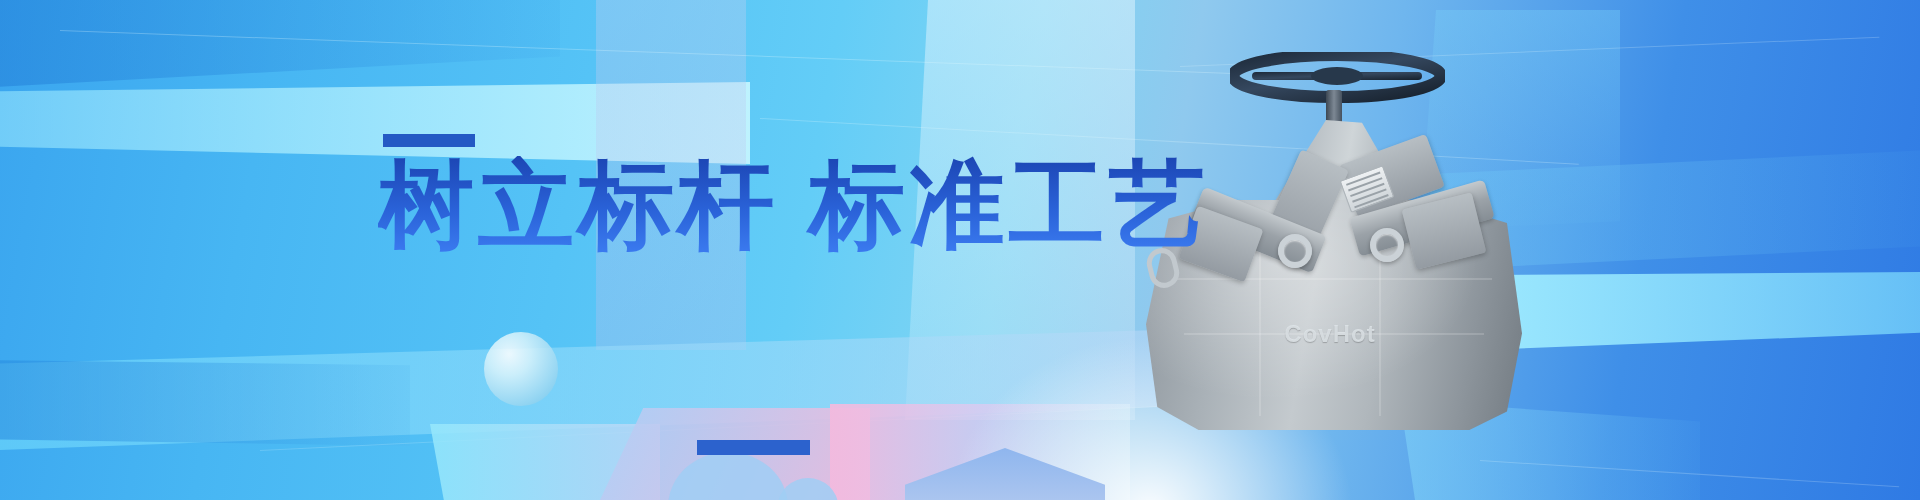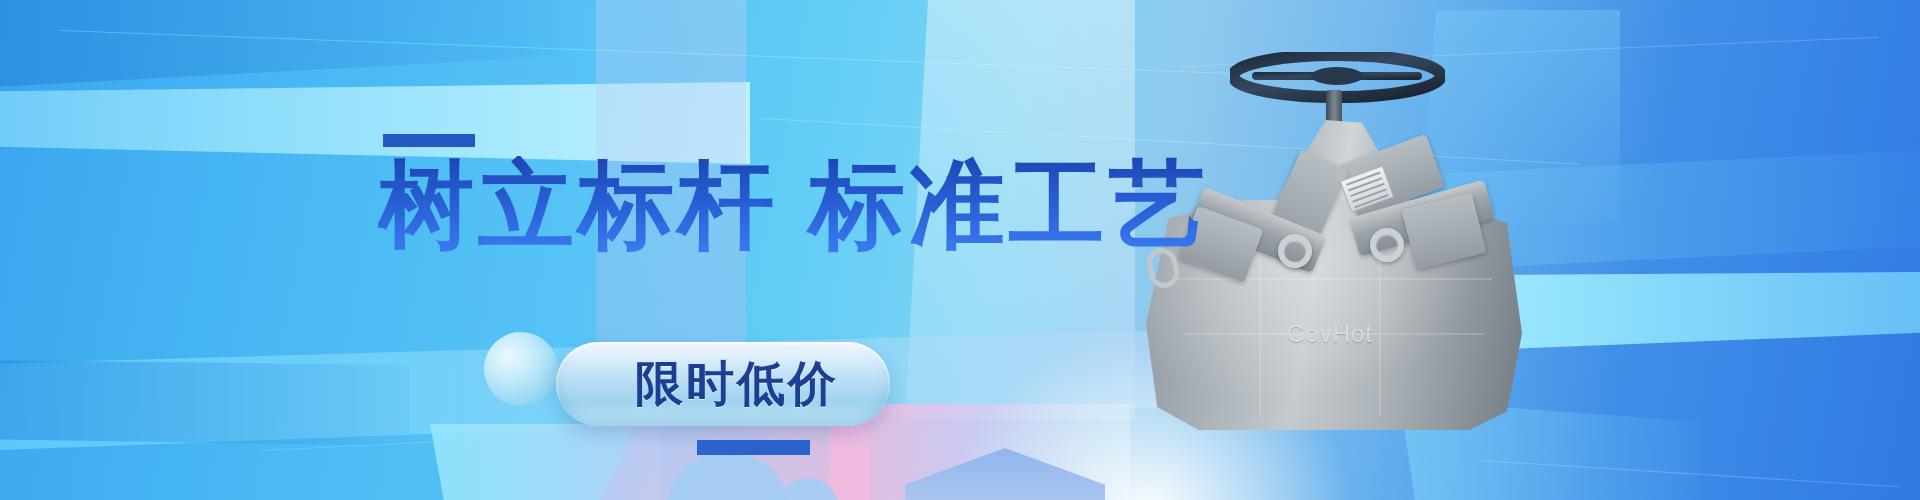--- a/index.html
+++ b/index.html
@@ -219,21 +219,21 @@
     position:absolute;left:214px;top:152px;width:46px;height:34px;
     background:linear-gradient(180deg,#eef1f3,#cfd5d9);
     border:1px solid #aeb5ba;border-radius:2px;
     transform:rotate(-20deg);
     overflow:hidden;
   }
   .tag i{display:block;height:2px;margin:4px 4px 0;background:#9aa2a8;}
   .brand{
     position:absolute;left:0;right:0;top:300px;
     text-align:center;
-    font-size:24px;font-weight:400;letter-spacing:1px;
+    font-size:24px;font-weight:700;letter-spacing:1px;
     color:rgba(225,230,234,.82);
     text-shadow:0 1px 1px rgba(0,0,0,.22);
   }
 </style>
 </head>
 <body>
 
 <div id="banner">
 
   <div class="layer bgfill"></div>
@@ -302,19 +302,16 @@
         <i></i>
         <i></i>
       </div>
 
     <div class="brand">CovHot</div>
   </div>
 
   <div class="content">
     <div class="accent-bar"></div>
     <div class="headline">树立标杆 标准工艺</div>
-    <div class="pill">
-      <span class="pill-label">限时低价</span>
-    </div>
     <div class="underline-bar"></div>
   </div>
 
 </div>
 
 </body></html>

